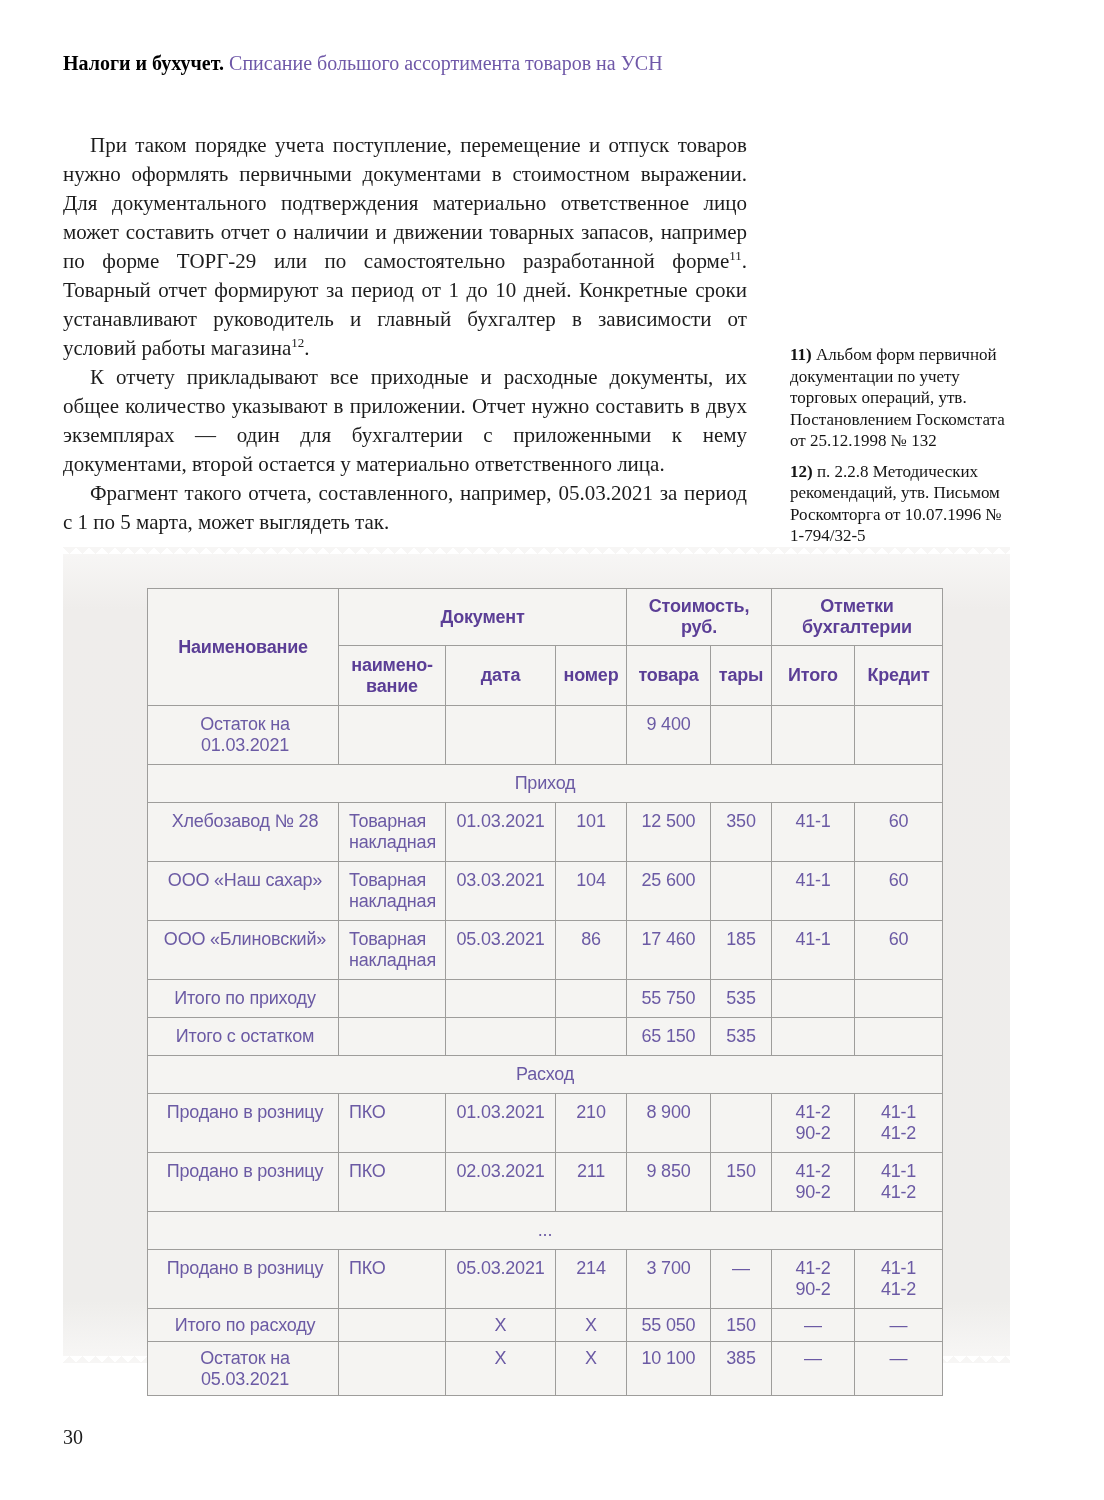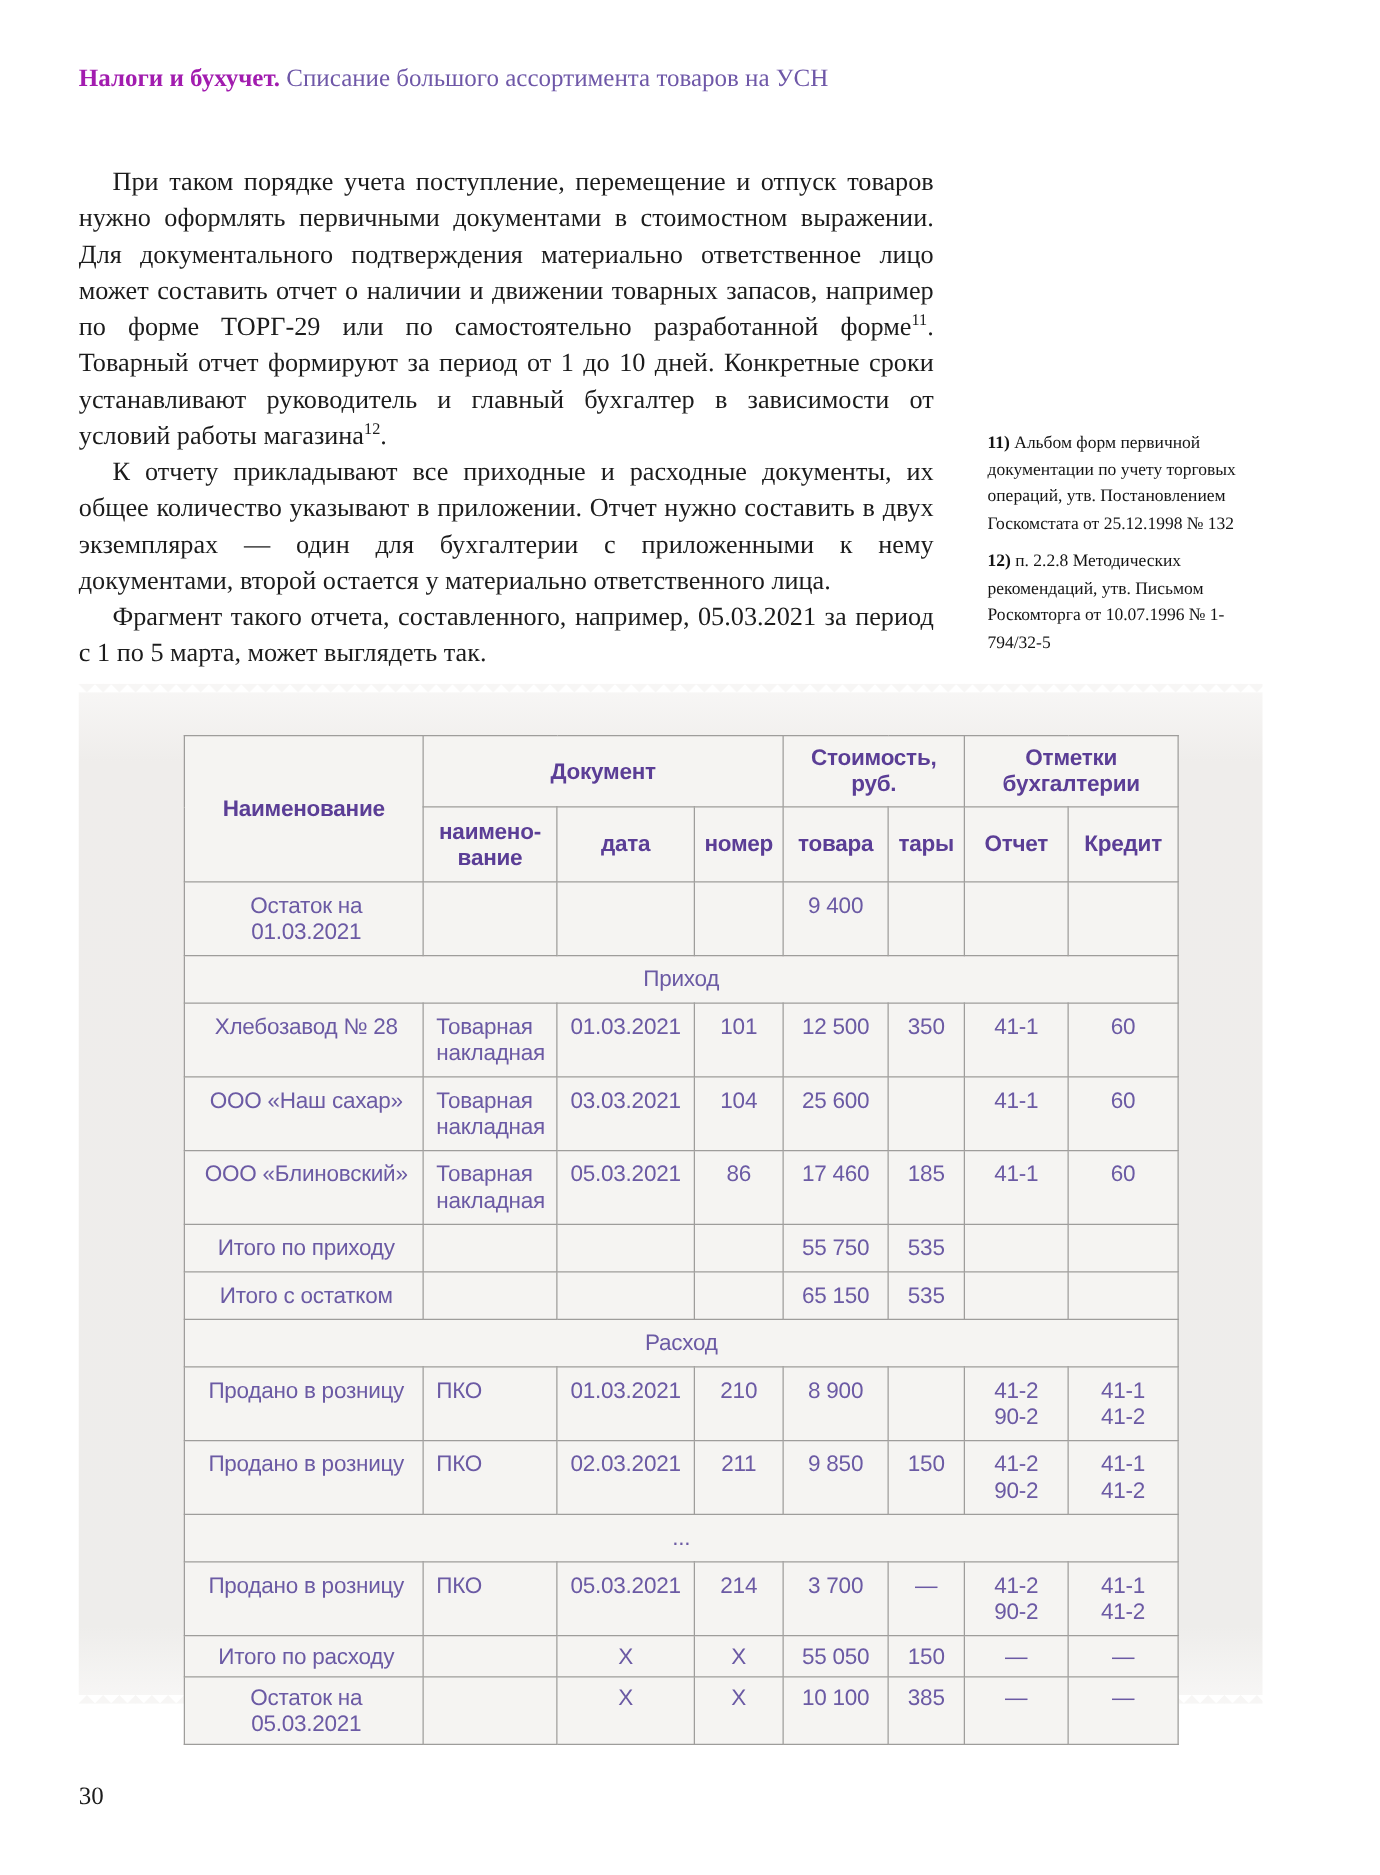--- a/index.html
+++ b/index.html
@@ -1,31 +1,31 @@
 <!DOCTYPE html>
 <html lang="ru"><head>
 <meta charset="utf-8">
 <style>
   html,body{margin:0;padding:0;background:#ffffff;}
   body{position:relative;width:1104px;height:1500px;overflow:hidden;
        font-family:"Liberation Serif", serif;color:#1c1c1c;}
 
   
   .running-head{position:absolute;left:63px;top:50px;font-size:20px;line-height:26px;color:#6f58a8;}
-  .running-head .rh-bold{font-weight:bold;color:#a21caf;}
+  .running-head .rh-bold{font-weight:bold;color:#000000;}
 
   
   .body-text{position:absolute;left:63px;top:131px;width:684px;
              font-size:21px;line-height:29px;text-align:justify;color:#1c1c1c;}
   .body-text p{margin:0;text-indent:27px;}
   .body-text sup{font-size:13px;line-height:0;vertical-align:super;margin-top:12px;}
 
   
   .footnotes{position:absolute;left:790px;top:344px;width:228px;
-             font-size:14px;line-height:21.5px;color:#141414;}
+             font-size:17px;line-height:21.5px;color:#141414;}
   .footnote{margin:0 0 9px 0;}
   .footnote .fn-num{font-weight:bold;}
 
   
   .panel{position:absolute;left:63px;top:554px;width:947px;height:802px;
          background:linear-gradient(180deg,#f7f6f5 0px,#efedeb 55px,#eeedeb calc(100% - 55px),#f7f6f5 100%);}
   .zz-top{position:absolute;left:63px;top:547px;width:947px;height:7px;
           background:conic-gradient(from -45deg at 50% 100%, #f7f6f5 90deg, transparent 0) 0 0 / 13px 7px repeat-x;}
   .zz-bottom{position:absolute;left:63px;top:1356px;width:947px;height:7px;
           background:conic-gradient(from 135deg at 50% 0, #f7f6f5 90deg, transparent 0) 0 0 / 13px 7px repeat-x;}
@@ -90,21 +90,21 @@
       <th colspan="2">Отметки
 бухгалтерии</th>
     </tr>
     <tr class="h2">
       <th>наимено-
 вание</th>
       <th>дата</th>
       <th>номер</th>
       <th>товара</th>
       <th>тары</th>
-      <th>Отчет</th>
+      <th>Итого</th>
       <th>Кредит</th>
     </tr>
   </thead>
   <tbody>
       <tr>
         <td class="c0">Остаток на 01.03.2021</td>
         <td class="c1"></td>
         <td class="c2"></td>
         <td class="c3"></td>
         <td class="c4">9 400</td>

